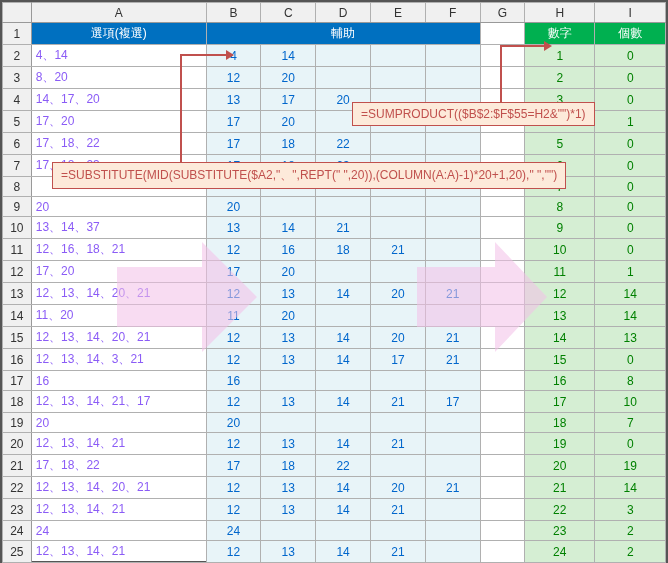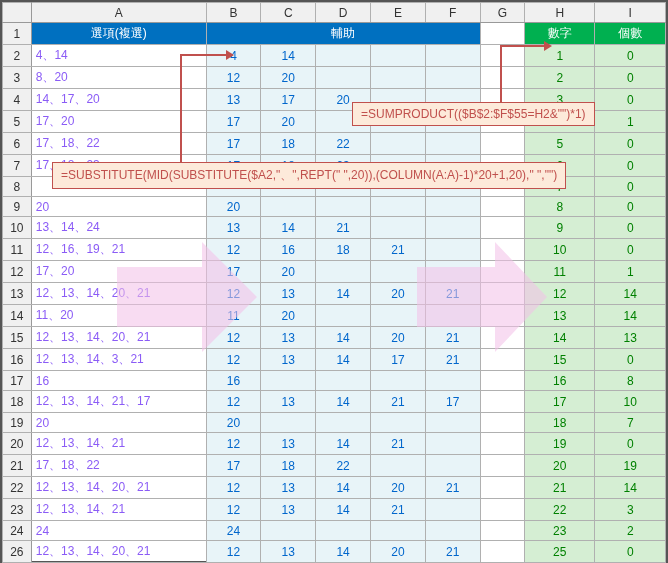--- a/index.html
+++ b/index.html
@@ -154,33 +154,33 @@
           <td class="col-bf"></td>
           <td class="col-bf"></td>
           <td class="col-bf"></td>
           <td class="col-bf"></td>
           <td class="col-g"></td>
           <td class="col-h">8</td>
           <td class="col-i">0</td>
         </tr>
         <tr>
           <td class="row-head">10</td>
-          <td class="col-a">13、14、24</td>
+          <td class="col-a">13、14、37</td>
           <td class="col-bf">13</td>
           <td class="col-bf">14</td>
           <td class="col-bf">21</td>
           <td class="col-bf"></td>
           <td class="col-bf"></td>
           <td class="col-g"></td>
           <td class="col-h">9</td>
           <td class="col-i">0</td>
         </tr>
         <tr>
           <td class="row-head">11</td>
-          <td class="col-a">12、16、19、21</td>
+          <td class="col-a">12、16、18、21</td>
           <td class="col-bf">12</td>
           <td class="col-bf">16</td>
           <td class="col-bf">18</td>
           <td class="col-bf">21</td>
           <td class="col-bf"></td>
           <td class="col-g"></td>
           <td class="col-h">10</td>
           <td class="col-i">0</td>
         </tr>
         <tr>
@@ -330,20 +330,32 @@
         <tr>
           <td class="row-head">24</td>
           <td class="col-a">24</td>
           <td class="col-bf">24</td>
           <td class="col-bf"></td>
           <td class="col-bf"></td>
           <td class="col-bf"></td>
           <td class="col-bf"></td>
           <td class="col-g"></td>
           <td class="col-h">23</td>
+          <td class="col-i">2</td>
+        </tr>
+        <tr>
+          <td class="row-head">25</td>
+          <td class="col-a">12、13、14、21</td>
+          <td class="col-bf">12</td>
+          <td class="col-bf">13</td>
+          <td class="col-bf">14</td>
+          <td class="col-bf">21</td>
+          <td class="col-bf"></td>
+          <td class="col-g"></td>
+          <td class="col-h">24</td>
           <td class="col-i">2</td>
         </tr>
         <tr>
           <td class="row-head">26</td>
           <td class="col-a">12、13、14、20、21</td>
           <td class="col-bf">12</td>
           <td class="col-bf">13</td>
           <td class="col-bf">14</td>
           <td class="col-bf">20</td>
           <td class="col-bf">21</td>

